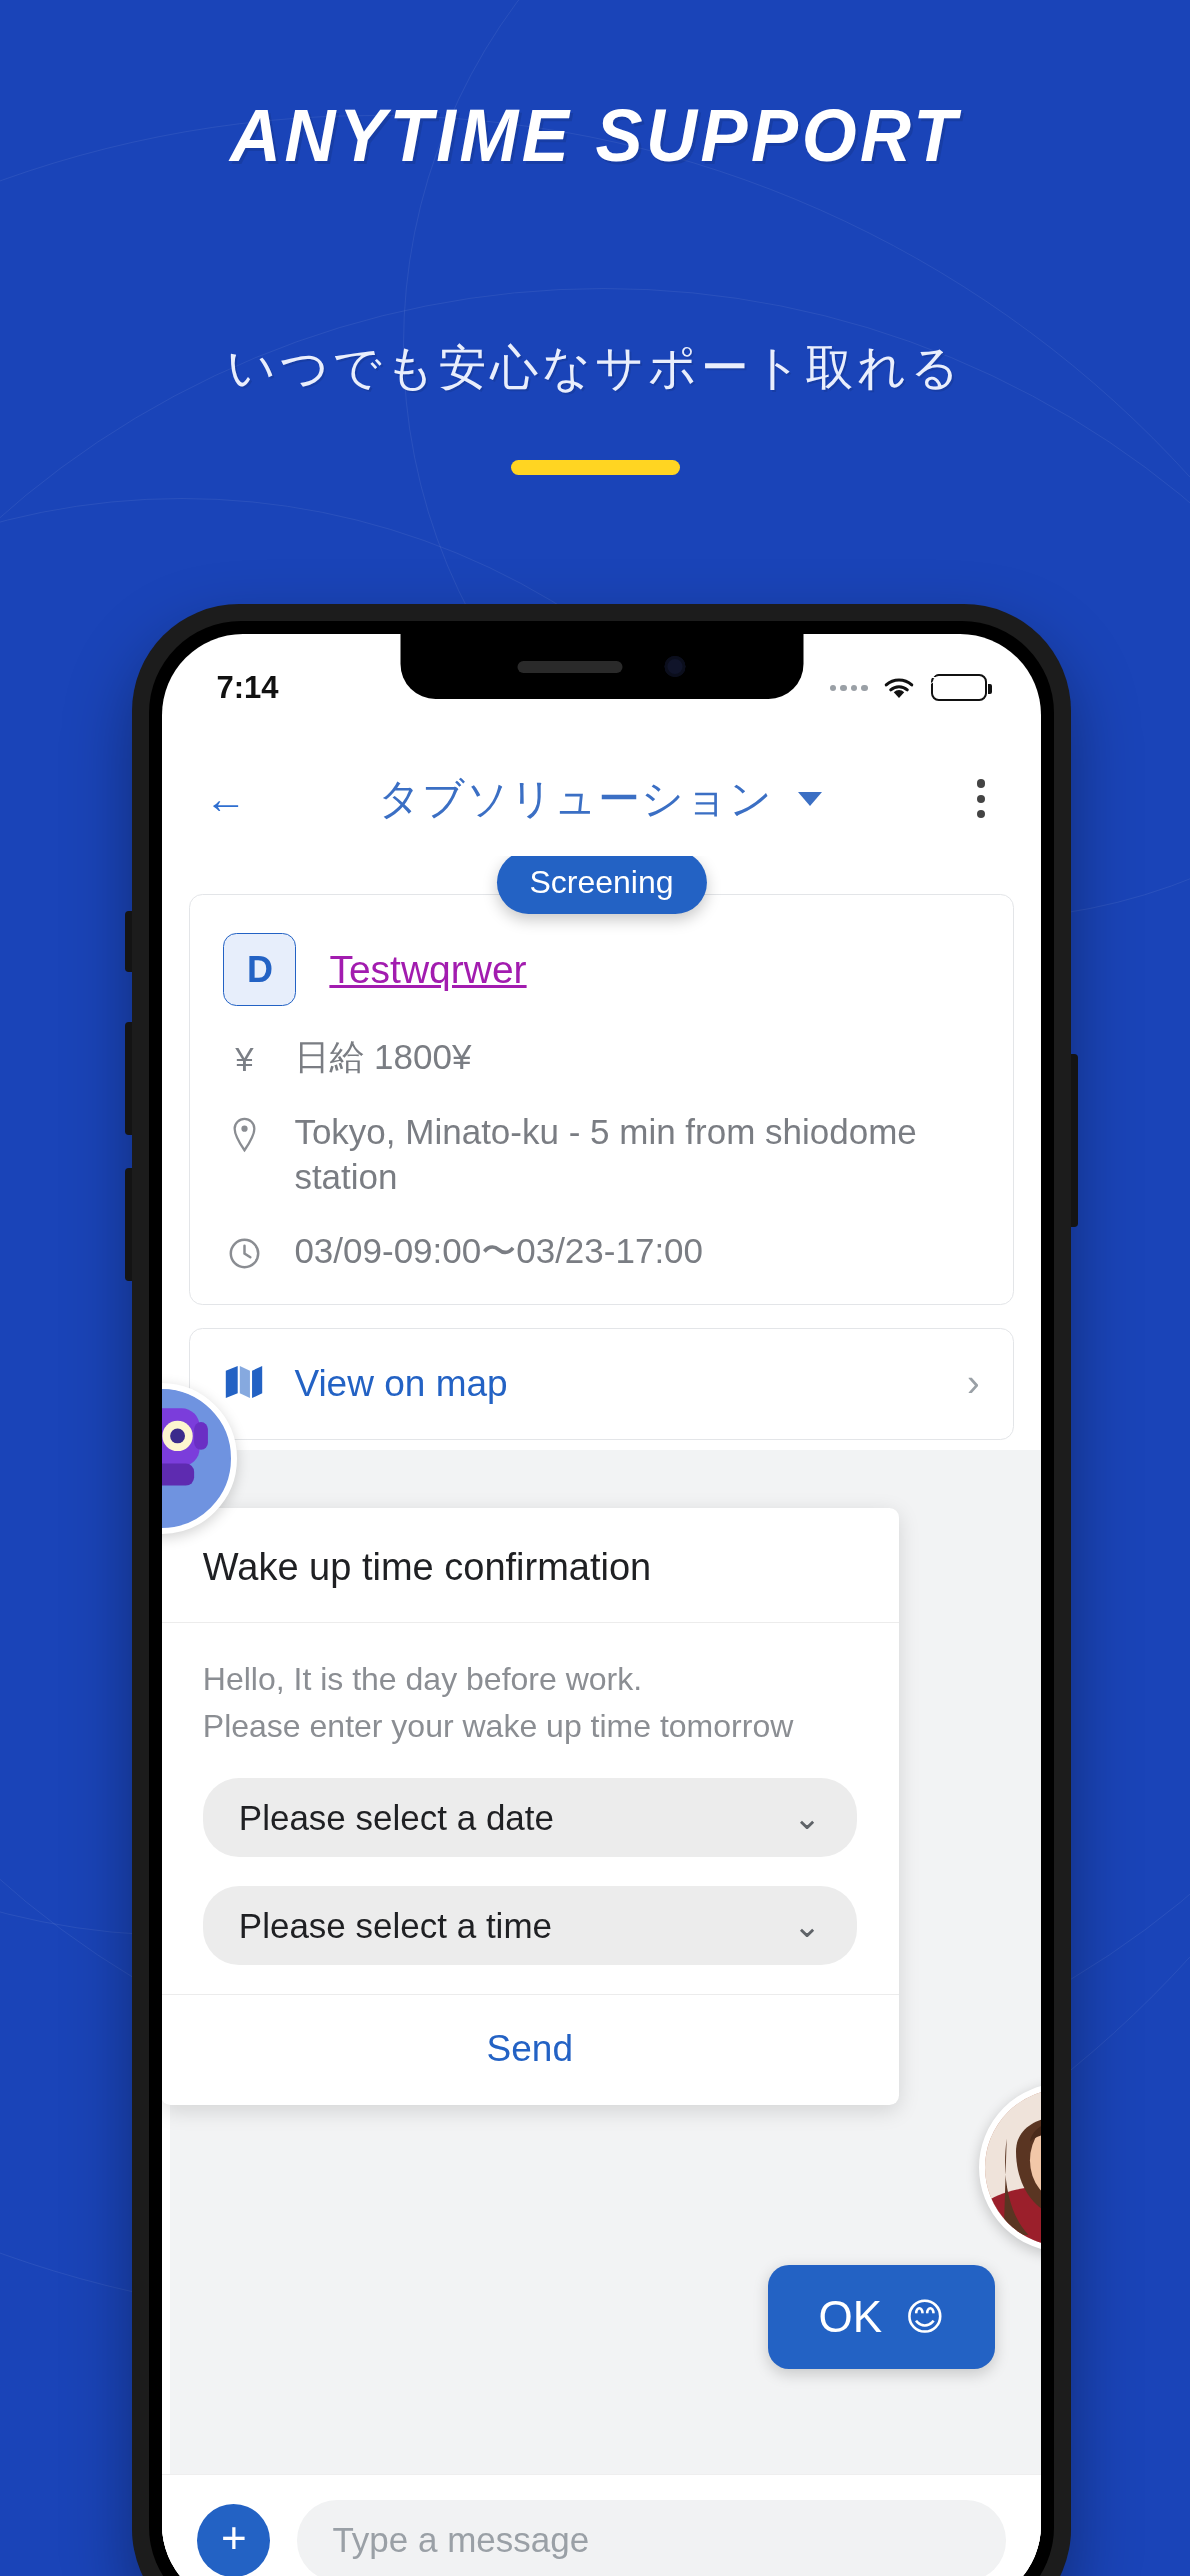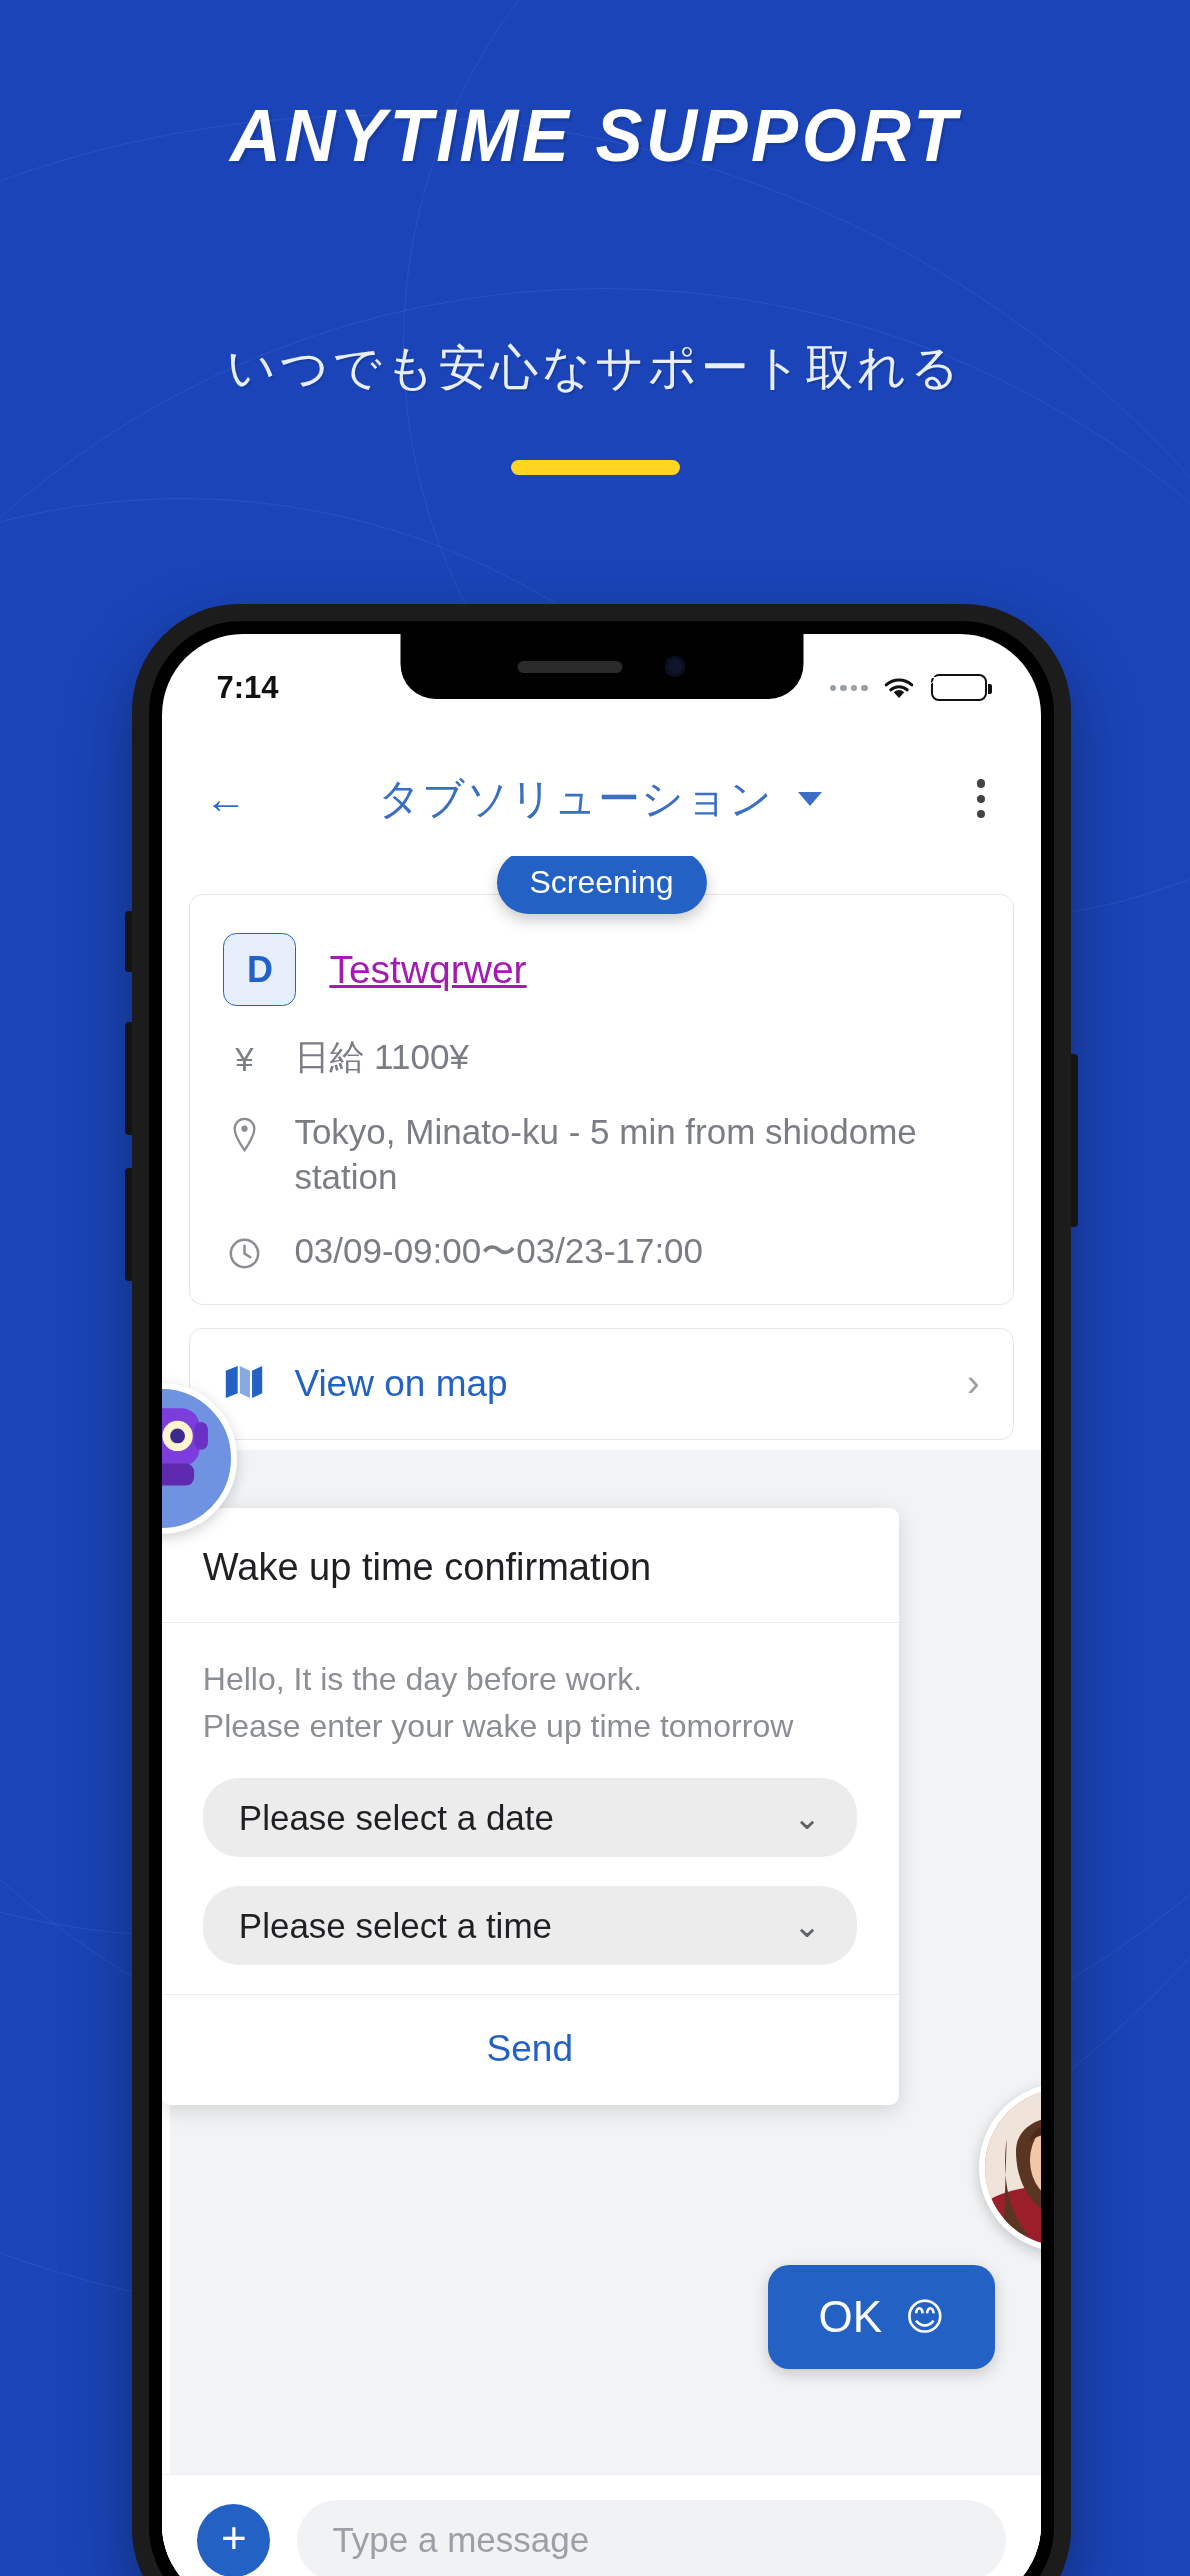--- a/index.html
+++ b/index.html
@@ -340,21 +340,21 @@
           <div id="screening-chip">Screening</div>
 
           <div id="job-card">
             <div id="job-head">
               <div id="job-badge">D</div>
               <div id="job-name">Testwqrwer</div>
             </div>
 
             <div class="job-row">
               <span class="ico">¥</span>
-              <span class="txt">日給 1100¥</span>
+              <span class="txt">日給 1800¥</span>
             </div>
 
             <div class="job-row">
               <span class="ico">
                 <svg width="29" height="36" viewBox="0 0 24 30">
                   <path d="M12 1.6c-4.5 0-8.2 3.6-8.2 8.1 0 6 8.2 18 8.2 18s8.2-12 8.2-18c0-4.5-3.7-8.1-8.2-8.1z" fill="none" stroke="#8a8d92" stroke-width="1.9"></path>
                   <circle cx="12" cy="9.7" r="2.6" fill="#8a8d92"></circle>
                 </svg>
               </span>
               <span class="txt">Tokyo, Minato-ku - 5 min from shiodome station</span>

